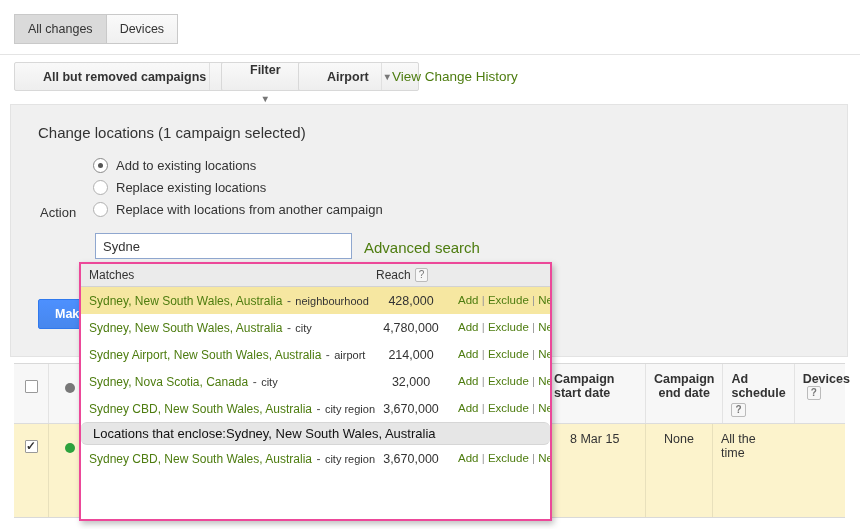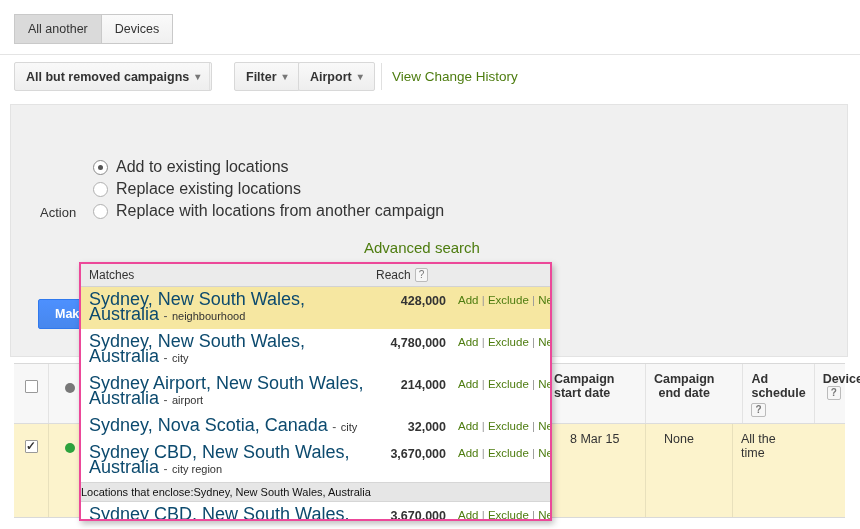--- a/index.html
+++ b/index.html
@@ -8,128 +8,130 @@
   .stage { position:relative; width:860px; height:529px; background:#fff; overflow:hidden; }
 
   
   .tabs { position:absolute; left:14px; top:14px; display:flex; }
   .tab { padding:7px 13px; font-size:12.5px; color:#333; border:1px solid #c9c9c9; background:linear-gradient(#fafafa,#f0f0f0); cursor:pointer; }
   .tab + .tab { margin-left:-1px; }
   .tab.selected { background:#dadada; }
   .hdivider { position:absolute; top:54px; left:0; right:0; height:1px; background:#e4e4e4; }
 
   
-  .gbtn { position:absolute; top:62px; height:29px; display:flex; align-items:center; gap:6px;
+  .gbtn { position:absolute; top:62px; height:29px; display:flex; align-items:center; gap:16px;
           background:linear-gradient(#f9f9f9,#eeeeee); border:1px solid #d8d8d8; border-radius:2px;
-          font-weight:bold; font-size:12.5px; color:#333; padding:0 11px; cursor:pointer; }
+          font-weight:bold; font-size:12.5px; color:#333; padding:0 28px; cursor:pointer; }
   .gbtn .arrow { color:#777; font-size:10px; }
   .vsep { position:absolute; top:63px; width:1px; height:27px; background:#e0e0e0; }
   .link { color:#4d7c0f; text-decoration:none; cursor:pointer; }
   .vch-link { position:absolute; left:392px; top:69px; font-size:13.5px; }
 
   
   .panel { position:absolute; left:10px; top:104px; width:838px; height:253px; background:#f0f0f0; border:1px solid #e3e3e3; }
   .panel-title { position:absolute; left:38px; top:124px; font-size:15px; color:#333; }
   .action-label { position:absolute; left:40px; top:161px; font-size:13px;margin-top:44px; }
-  .radio-row { position:absolute; left:93px; display:flex; align-items:center; gap:8px; font-size:16px; cursor:pointer; }
+  .radio-row { position:absolute; left:93px; display:flex; align-items:center; gap:8px; font-size:13px; cursor:pointer; }
   .radio { width:15px; height:15px; border-radius:50%; border:1px solid #b0b0b0; background:#fff; position:relative; flex:0 0 15px; }
   .radio.on::after { content:""; position:absolute; left:4px; top:4px; width:5px; height:5px; border-radius:50%; background:#555; }
   .radio.on { border-color:#8a8a8a; }
 
   .loc-input { position:absolute; left:95px; top:233px; width:257px; height:26px; border:1px solid #8fa7cf; font-size:13px; padding:0 7px; font-family:"Liberation Sans",sans-serif; color:#333; background:#fff; }
   .adv-link { position:absolute; left:364px; top:239px; font-size:15px; }
 
   .make-btn { position:absolute; left:38px; top:299px; height:30px; padding:0 16px; z-index:5;
               background:linear-gradient(#4d90fe,#4787ed); border:1px solid #3079ed; border-radius:2px;
               color:#fff; font-weight:bold; font-size:12.5px; cursor:pointer; }
 
   
   .dropdown { position:absolute; left:79px; top:262px; width:473px; height:259px; background:#fff;
               border:2px solid #ec4899; box-shadow:2px 3px 6px rgba(0,0,0,0.25); z-index:30; overflow:hidden; }
   .dd-header { display:flex; align-items:center; background:#ebebeb; border-bottom:1px solid #d2d2d2; padding:4px 8px; font-size:12px; color:#333; }
   .dd-h-matches { flex:0 0 287px; }
   .helpbox { display:inline-block; border:1px solid #bbb; background:#f7f7f7; color:#777; font-size:10px; line-height:12px; padding:0 3px; border-radius:2px; margin-left:4px; vertical-align:1px; }
   .dd-row { display:flex; align-items:flex-start; padding:5px 8px; cursor:pointer; }
   .dd-row.hl { background:#f6e7a1; }
   .dd-namecell { flex:0 0 287px; line-height:15px; }
-  .loc-name { color:#0c4a6e; font-size:18px; cursor:pointer; }
+  .loc-name { color:#4d7c0f; font-size:12px; cursor:pointer; }
   .loc-dash { color:#555; font-size:12px; }
   .loc-type { color:#333; font-size:11px; }
-  .dd-reach { flex:0 0 70px; text-align:right; font-size:12.5px; color:#333; padding-top:2px;font-weight:bold; }
+  .dd-reach { flex:0 0 70px; text-align:center; font-size:12.5px; color:#333; padding-top:2px; }
   .dd-actions { margin-left:12px; white-space:nowrap; font-size:11.5px; padding-top:2px; }
   .pipe { color:#999; }
-  .dd-sep { background:#e6e6e6; border-top:1px solid #d6d6d6; border-bottom:1px solid #d6d6d6; font-size:11px; color:#111; padding:3px 0; }
+  .dd-sep { background:#e6e6e6; border-top:1px solid #d6d6d6; border-bottom:1px solid #d6d6d6; font-size:13px; color:#111; padding:3px 12px;border-radius:6px; }
 
   
   .tbl-head { position:absolute; left:14px; top:363px; width:831px; height:61px; display:flex;
               background:#f7f7f7; border-top:1px solid #d9d9d9; border-bottom:1px solid #dcdcdc; z-index:1; }
   .tbl-row  { position:absolute; left:14px; top:424px; width:831px; height:94px; display:flex;
               background:#fcf3cc; border-bottom:1px solid #d9d9d9; z-index:1; }
   .cell { border-left:1px solid rgba(0,0,0,0.08); padding:8px; font-size:12.5px; }
   .cell:first-child { border-left:none; }
   .c-check { flex:0 0 34px; display:flex; justify-content:center; }
   .c-status { flex:0 0 42px; display:flex; justify-content:center; }
   .c-fill { flex:0 0 455px; border-left:none; }
   .c-start { flex:0 0 100px; }
   .c-end { flex:0 0 67px;text-align:center; }
-  .c-sched { flex:0 0 70px;margin-left:20px; }
+  .c-sched { flex:0 0 70px; }
   .c-dev { flex:0 0 63px; }
   .tbl-head .cell { font-weight:bold; color:#333; }
   .checkbox { width:13px; height:13px; border:1px solid #999; background:#fff; border-radius:1px; margin-top:8px;
               font-size:12px; line-height:11px; text-align:center; color:#333; font-weight:bold; cursor:pointer; }
   .dot { width:10px; height:10px; border-radius:50%; margin-top:11px; }
   .dot.gray { background:#787878; }
   .dot.green { background:#2da23d; }
   .start-val { padding-left:24px; }
   .sched-q { margin-top:3px; margin-left:0; }
   .dev-link { font-size:12.5px; }
 </style>
 </head>
 <body>
 
 <div class="stage">
 
   <div class="tabs">
-    <div class="tab selected">All another</div>
+    <div class="tab selected">All changes</div>
     <div class="tab">Devices</div>
   </div>
   <div class="hdivider"></div>
 
   <button class="gbtn" style="left:14px;">
     <span>All but removed campaigns</span>
     <span class="arrow">▾</span>
   </button>
   <div class="vsep" style="left:209px;"></div>
-  <button class="gbtn" style="left:234px;">
+  <button class="gbtn" style="left:221px;flex-direction:column;">
     <span>Filter</span>
     <span class="arrow">▾</span>
   </button>
   <button class="gbtn" style="left:298px;">
     <span>Airport</span>
     <span class="arrow">▾</span>
   </button>
   <div class="vsep" style="left:381px;"></div>
   <a class="link vch-link">View Change History</a>
 
   <div class="panel"></div>
+  <div class="panel-title">Change locations (1 campaign selected)</div>
   <div class="action-label">Action</div>
 
   <div class="radio-row" style="top:158px;">
     <span class="radio on"></span>
     <span>Add to existing locations</span>
   </div>
   <div class="radio-row" style="top:180px;">
     <span class="radio"></span>
     <span>Replace existing locations</span>
   </div>
   <div class="radio-row" style="top:202px;">
     <span class="radio"></span>
     <span>Replace with locations from another campaign</span>
   </div>
 
+  <input class="loc-input" type="text" value="Sydne" style="">
   <a class="link adv-link">Advanced search</a>
 
   <button class="make-btn">Make changes</button>
 
   <div class="tbl-head">
     <div class="cell c-check">
       <span class="checkbox"></span>
     </div>
     <div class="cell c-status">
       <span class="dot gray"></span>

